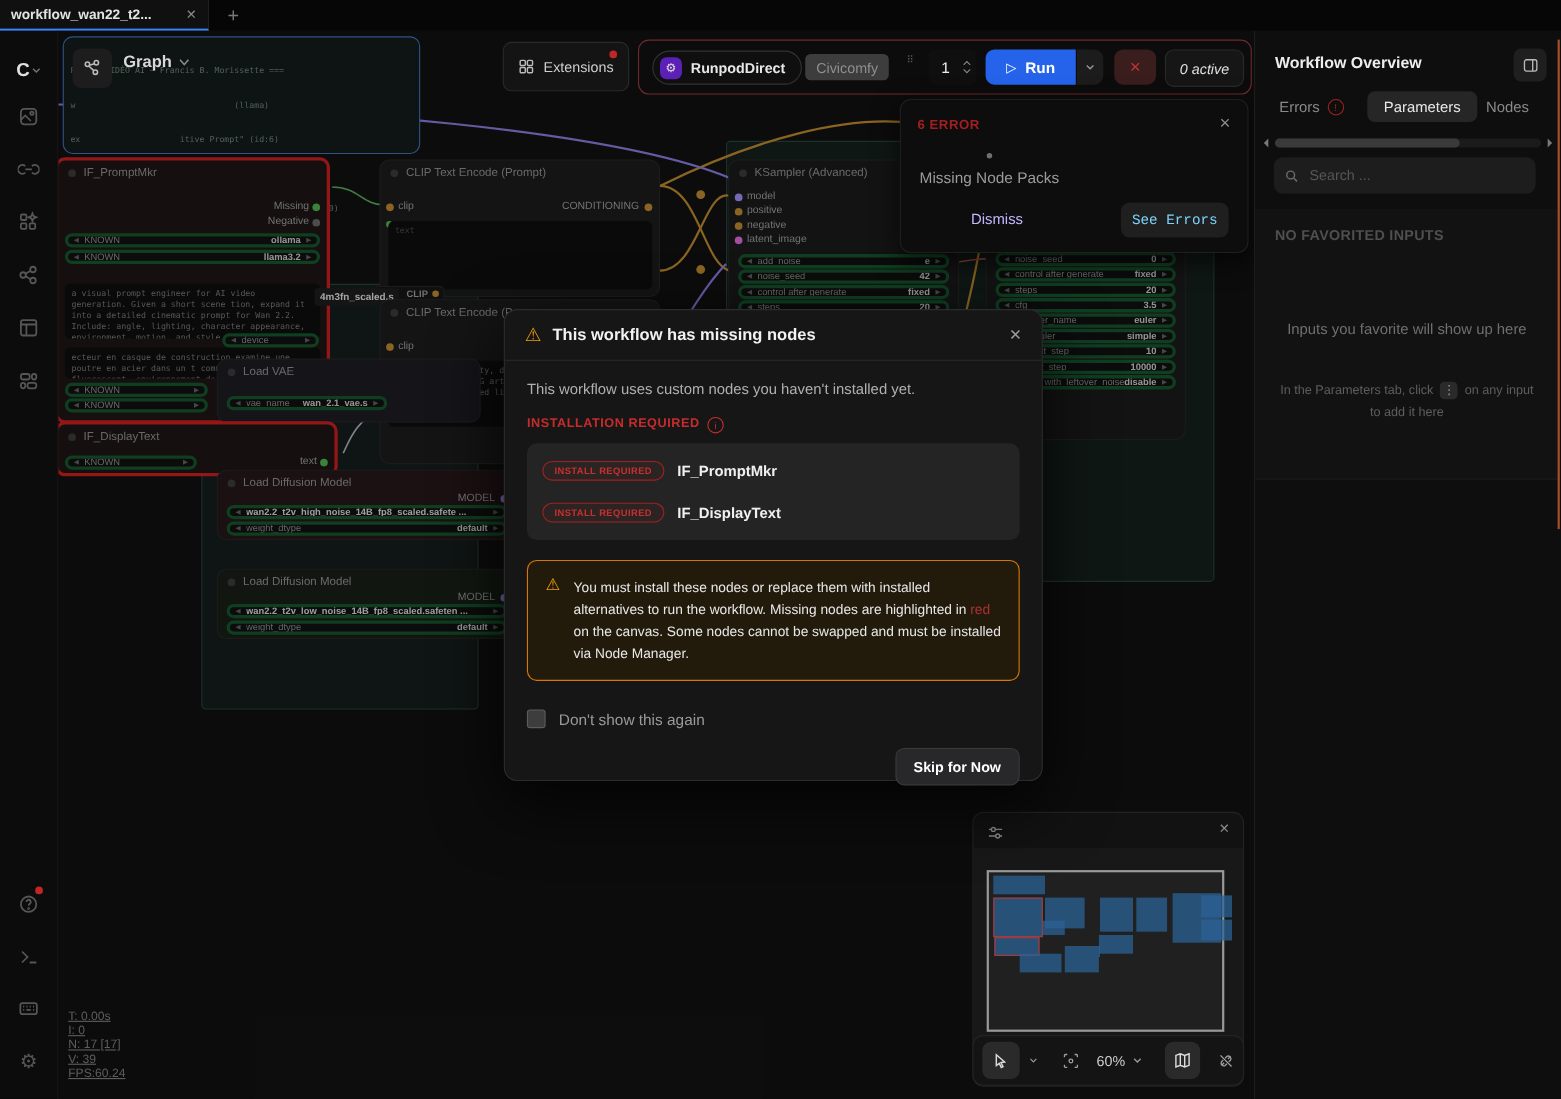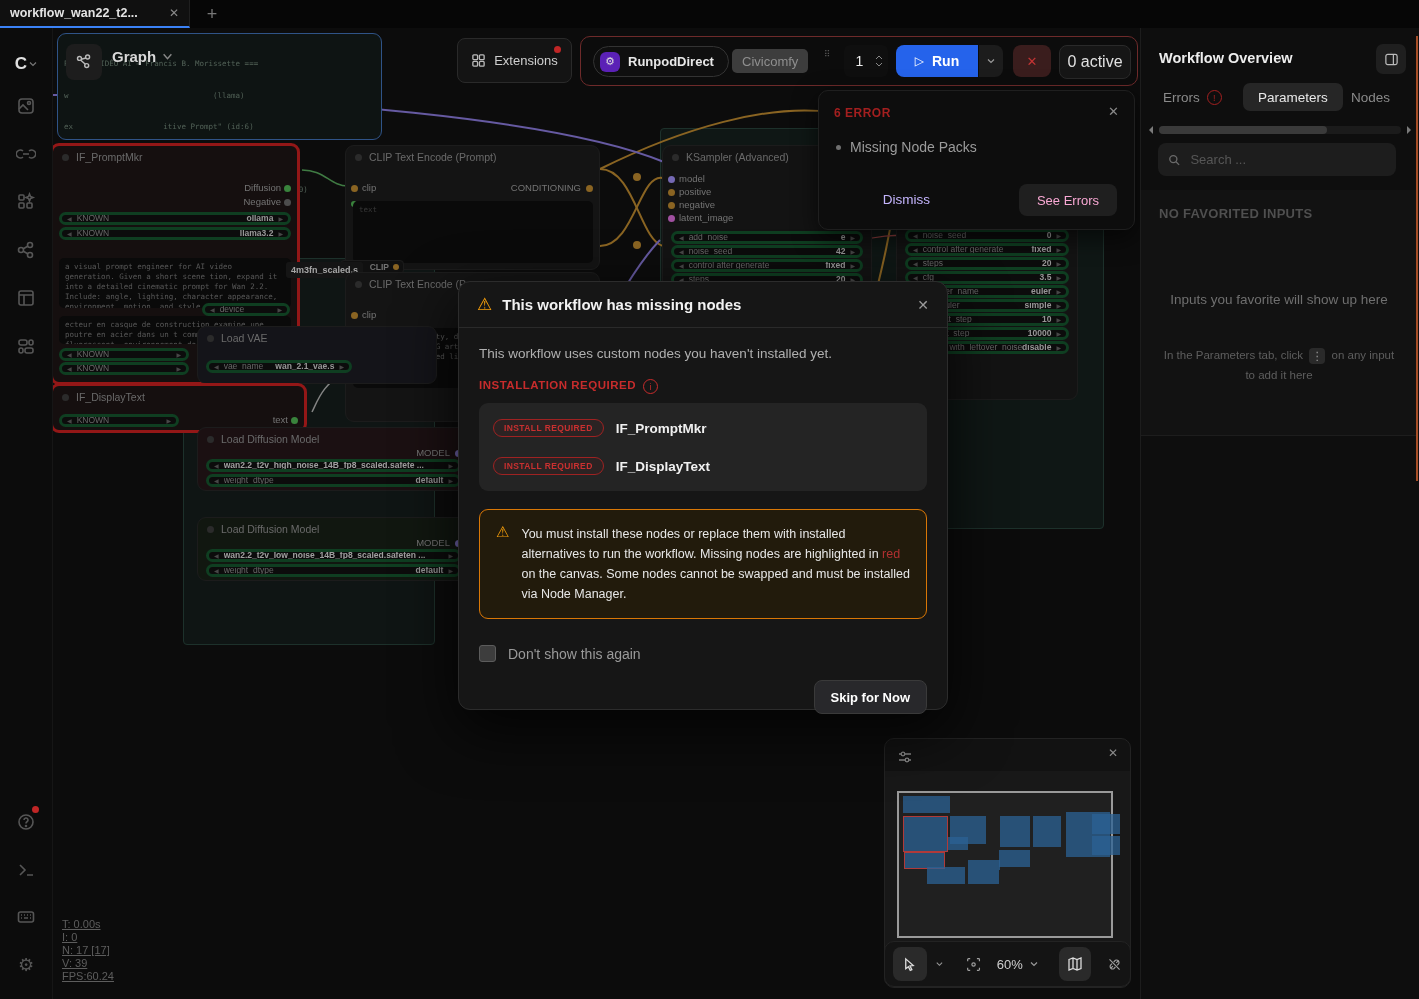--- a/index.html
+++ b/index.html
@@ -120,21 +120,21 @@
         <div></div>
         <div>doit tourner: ollama serve</div>
       </div>
     </div>
 
     <div class="node rednode" style="left:-2px;top:115px;width:250px;height:242px;">
       <div class="nhdr">
           <span class="ndot"></span>
           <span>IF_PromptMkr</span>
         </div>
-      <span class="slot" style="right:16px;top:36px;">Diffusion</span>
+      <span class="slot" style="right:16px;top:36px;">Missing</span>
       <span class="sdot" style="right:6px;top:39px;background:#4caf50;"></span>
       <span class="slot" style="right:16px;top:50px;">Negative</span>
       <span class="sdot" style="right:6px;top:53px;background:#666;"></span>
       <div class="pill" style="left:6px;top:66px;width:232px;">
         <span class="wn">KNOWN</span>
           <span class="wv">ollama</span>
       </div>
       <div class="pill" style="left:6px;top:81px;width:232px;">
         <span class="wn">KNOWN</span>
           <span class="wv">llama3.2</span>
@@ -451,34 +451,34 @@
     </div>
     <div class="abs" style="left:398px;top:8px;width:24px;height:32px;background:#1c1c1c;border-radius:0 8px 8px 0;display:flex;align-items:center;justify-content:center;">
       <svg width="10" height="10" viewBox="0 0 10 10">
           <path d="M2 3.5 L5 6.5 L8 3.5" stroke="#999" fill="none" stroke-width="1.2"></path>
         </svg>
     </div>
     <div class="abs" style="left:432px;top:8px;width:38px;height:32px;background:#3a1d1d;border-radius:8px;display:flex;align-items:center;justify-content:center;">
       <span style="color:#c33434;font-size:13px;">✕</span>
     </div>
     <div class="abs" style="left:478px;top:8px;width:70px;height:32px;background:#161616;border:1px solid #2a2a2a;border-radius:8px;display:flex;align-items:center;justify-content:center;">
-      <span style="font-size:16px;color:#e0e0e0;">0 active</span>
+      <span style="font-size:13px;color:#e0e0e0;font-style:italic;">0 active</span>
     </div>
   </div>
 
   <div class="abs" id="toast">
     <span class="abs" style="left:15px;top:15px;font-size:12px;font-weight:bold;letter-spacing:.5px;color:#a31f1f;">6 ERROR</span>
     <span class="abs" style="right:15px;top:13px;color:#8a8a8a;font-size:13px;">✕</span>
-    <div class="abs" style="left:17px;top:48px;display:flex;align-items:center;gap:9px;">
+    <div class="abs" style="left:17px;top:48px;display:flex;align-items:center;gap:9px;flex-direction:column;">
       <span style="width:5px;height:5px;border-radius:50%;background:#6f6f6f;"></span>
       <span style="font-size:14px;color:#9b9b9b;">Missing Node Packs</span>
     </div>
     <span class="abs" style="right:204px;top:101px;font-size:13.5px;color:#c4b5fd;">Dismiss</span>
     <div class="abs" style="right:17px;top:93px;width:98px;height:32px;background:#1f1f1f;border-radius:8px;display:flex;align-items:center;justify-content:center;">
-      <span style="font-size:13px;color:#f9a8d4;">See Errors</span>
+      <span style="font-size:13px;color:#7dd3fc;font-family:Liberation Mono, monospace;">See Errors</span>
     </div>
   </div>
 
   <div class="abs" id="rsb">
     <span class="abs" style="left:18px;top:22px;font-size:14.5px;font-weight:bold;color:#ededed;">Workflow Overview</span>
     <div class="abs" style="right:14px;top:16px;width:30px;height:30px;background:#1f1f1f;border-radius:7px;display:flex;align-items:center;justify-content:center;">
       <svg width="15" height="15" viewBox="0 0 16 16" style="stroke:#bbb;fill:none;stroke-width:1.3;">
           <rect x="2" y="2.5" width="12" height="11" rx="2"></rect>
           <path d="M10 2.5 v11"></path>
         </svg>

